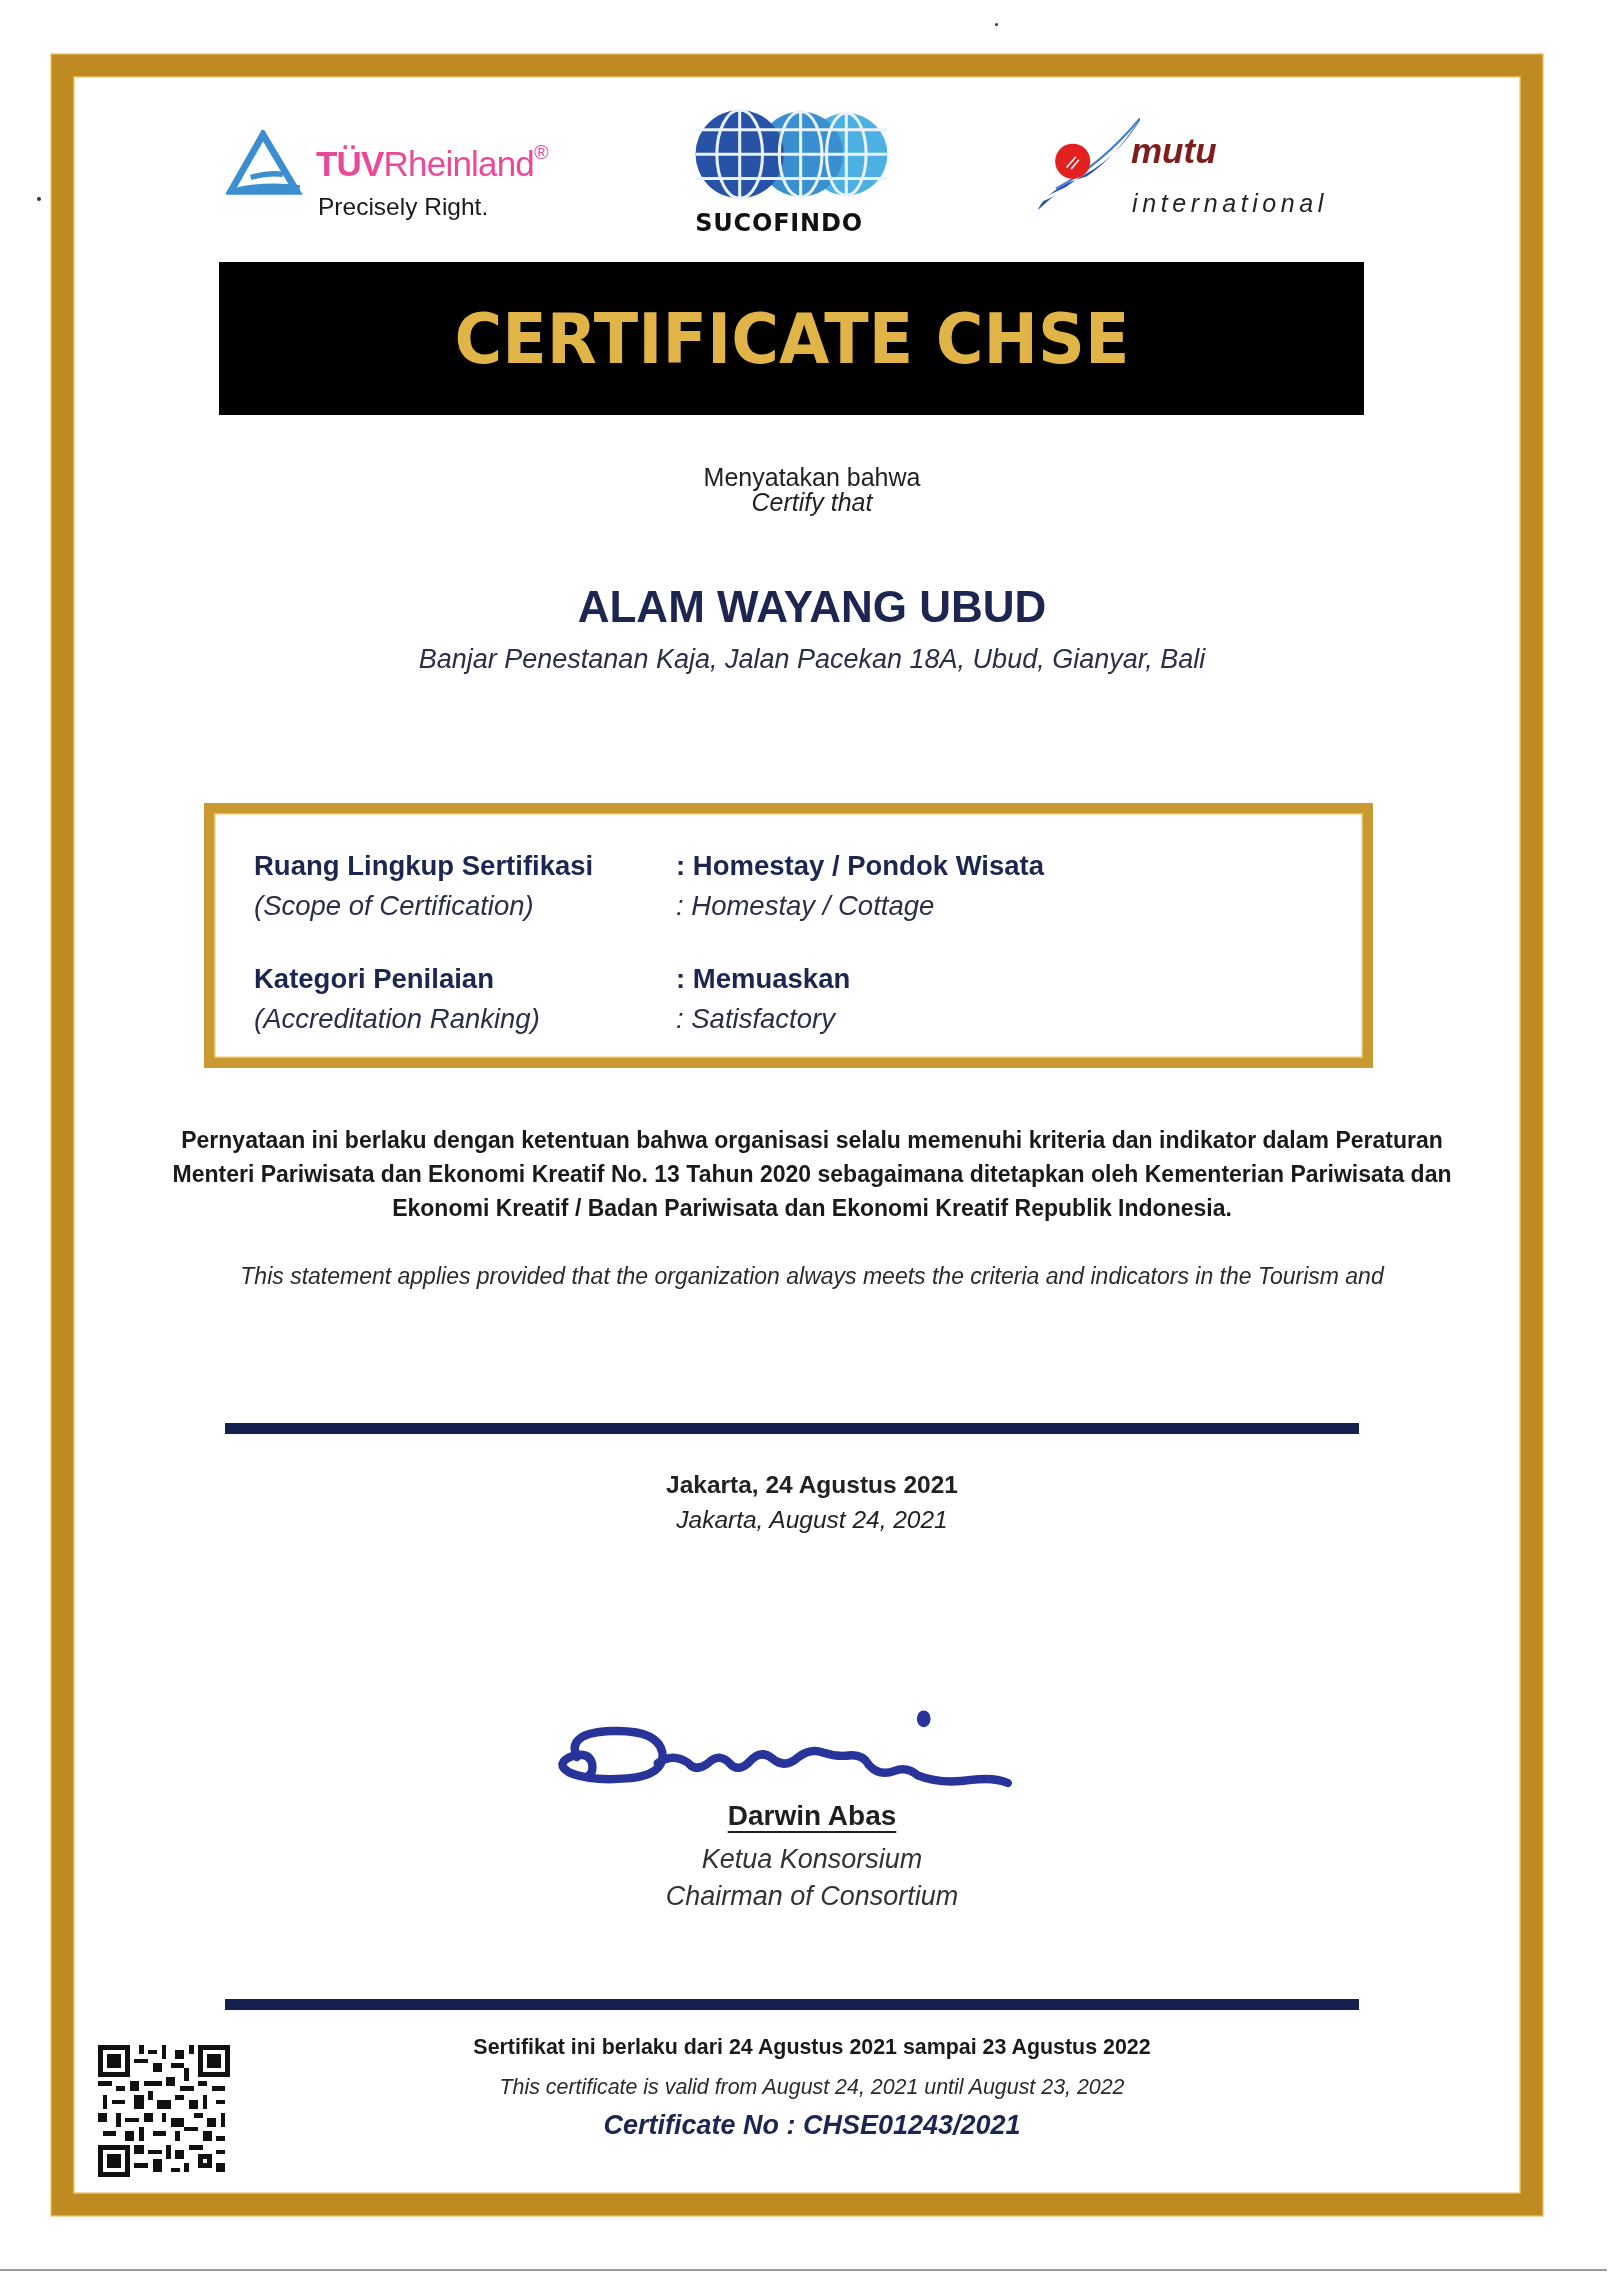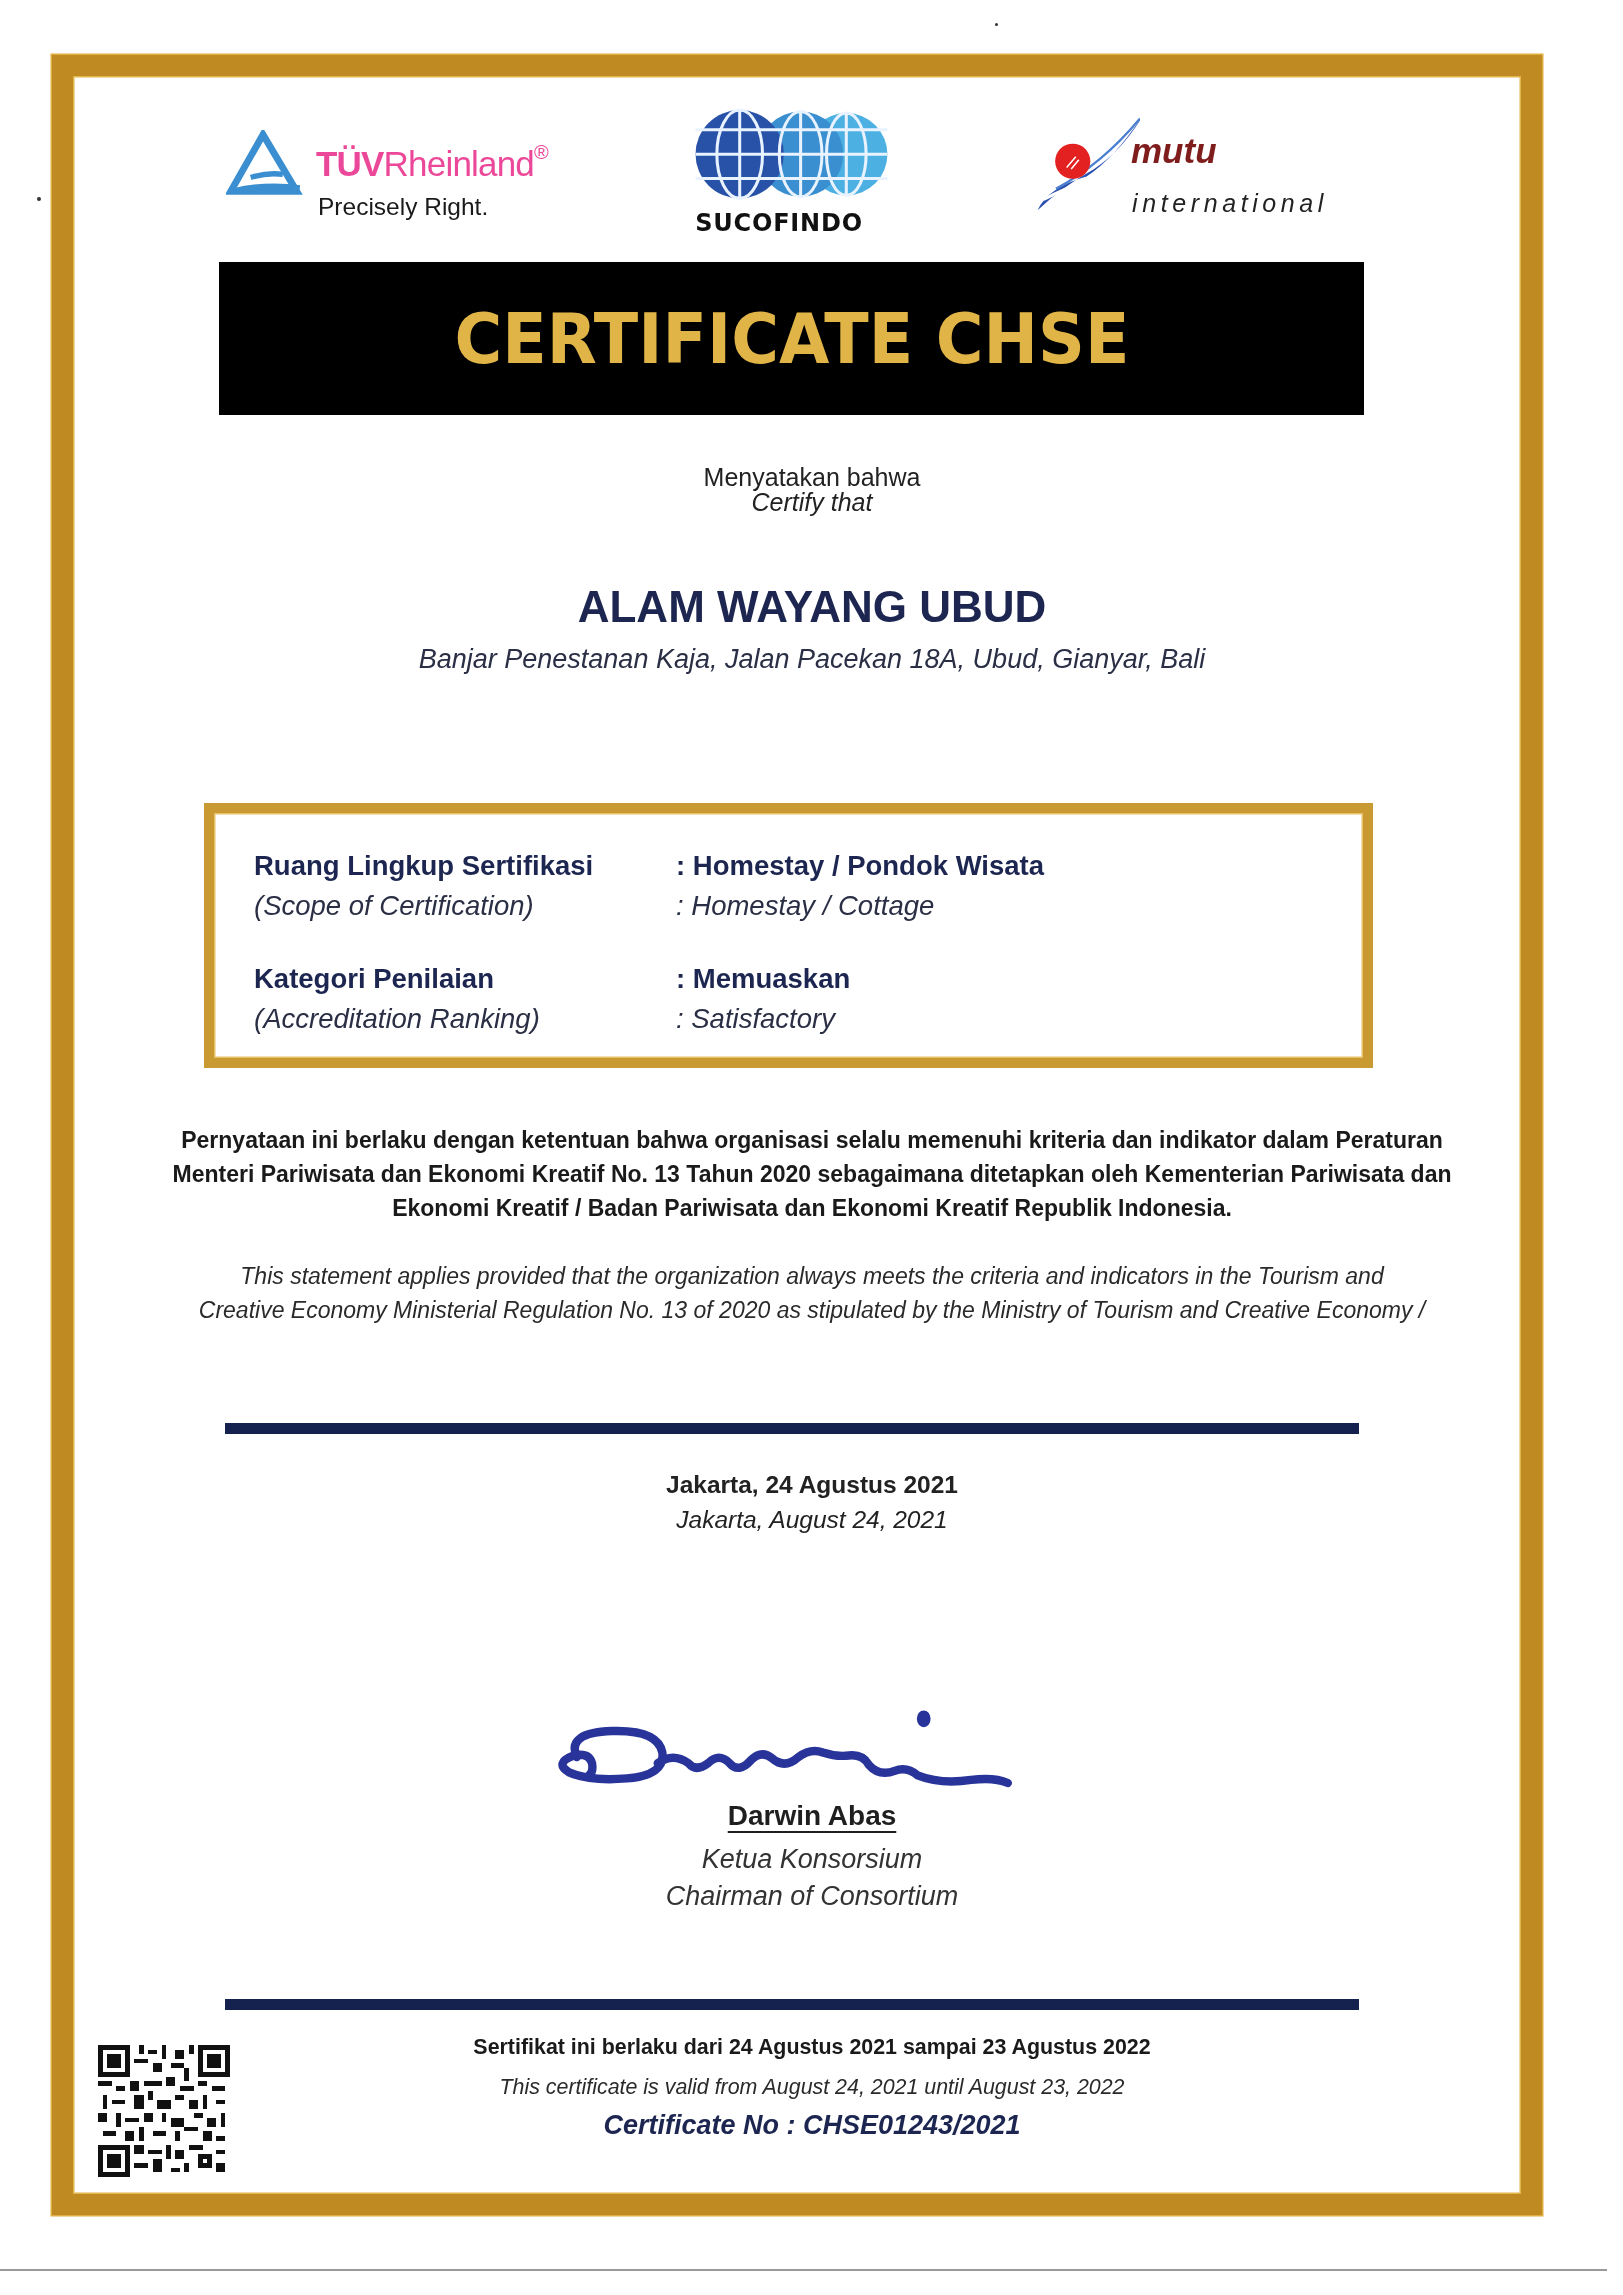--- a/index.html
+++ b/index.html
@@ -186,21 +186,20 @@
   </div>
 </div>
 
 <div class="center stmt-id">
   <div>Pernyataan ini berlaku dengan ketentuan bahwa organisasi selalu memenuhi kriteria dan indikator dalam Peraturan</div>
   <div>Menteri Pariwisata dan Ekonomi Kreatif No. 13 Tahun 2020 sebagaimana ditetapkan oleh Kementerian Pariwisata dan</div>
   <div>Ekonomi Kreatif / Badan Pariwisata dan Ekonomi Kreatif Republik Indonesia.</div>
 </div>
 <div class="center stmt-en">
   <div>This statement applies provided that the organization always meets the criteria and indicators in the Tourism and</div>
-  <div>Creative Economy Ministerial Regulation No. 13 of 2020 as stipulated by the Ministry of Tourism and Creative Economy /</div>
 </div>
 
 <div class="hrule" style="top: 1423px;"></div>
 
 <div class="center place-id">Jakarta, 24 Agustus 2021</div>
 <div class="center place-en">Jakarta, August 24, 2021</div>
 
 <svg class="sig" viewBox="0 0 650 140">
   <g fill="none" stroke="#28349a" stroke-width="11" stroke-linecap="round" stroke-linejoin="round">
     <path d="M44 72 Q30 40 90 38 Q150 36 156 66 Q160 96 110 100 Q60 104 34 92 Q14 80 40 70 Q60 66 64 80 Q66 92 60 96"></path>

